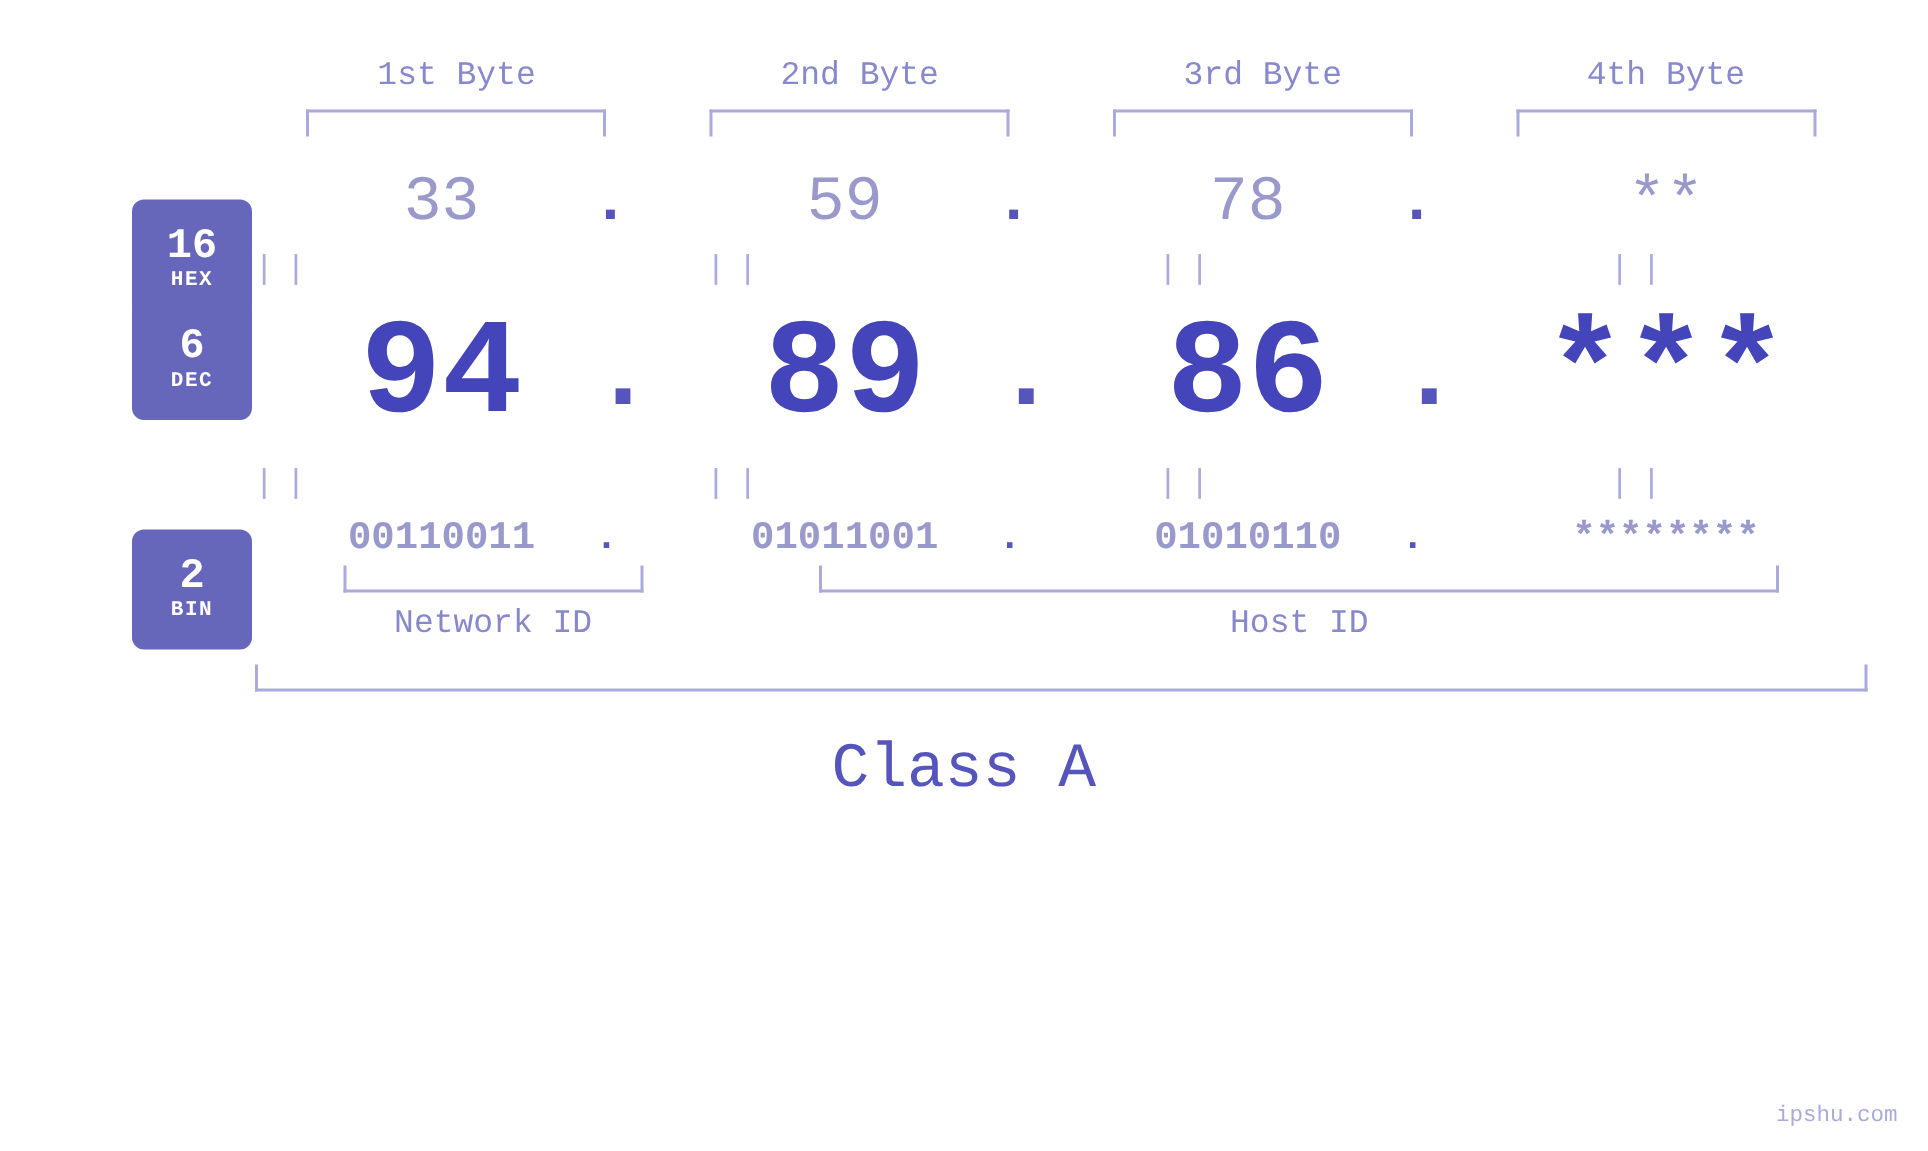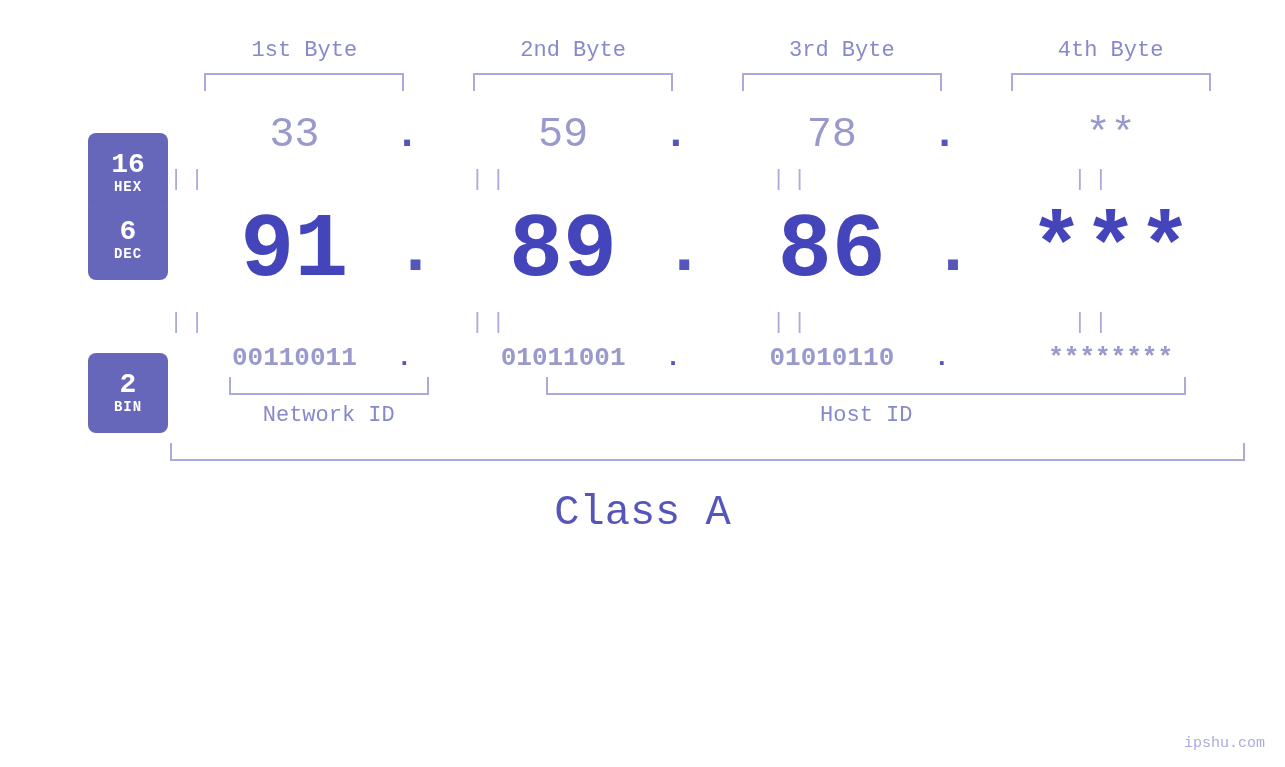--- a/index.html
+++ b/index.html
@@ -204,21 +204,21 @@
   </div>
 
   <div style="position:relative; margin-bottom:0;">
     <div class="base-label" style="top: 0px;">
       <span class="num">6</span>
       <span class="base">DEC</span>
     </div>
     <div class="section-inner">
       <div class="data-row dec-row">
         <div class="byte-cell">
-          <span class="byte-value">91</span>
+          <span class="byte-value">94</span>
           <span class="dot">.</span>
         </div>
         <div class="byte-cell">
           <span class="byte-value">89</span>
           <span class="dot">.</span>
         </div>
         <div class="byte-cell">
           <span class="byte-value">86</span>
           <span class="dot">.</span>
         </div>

